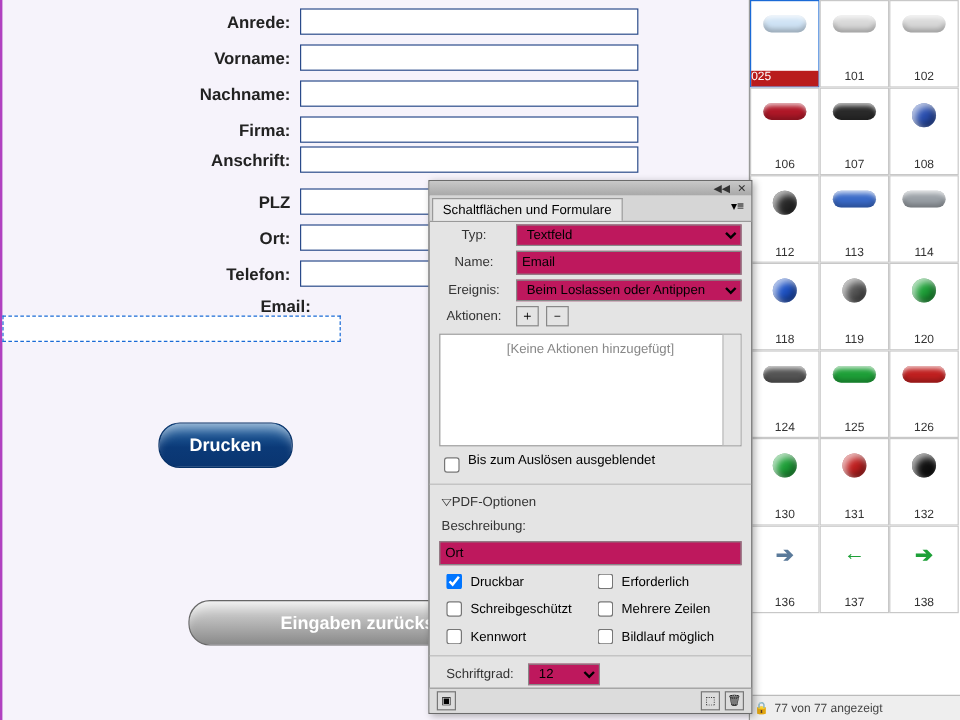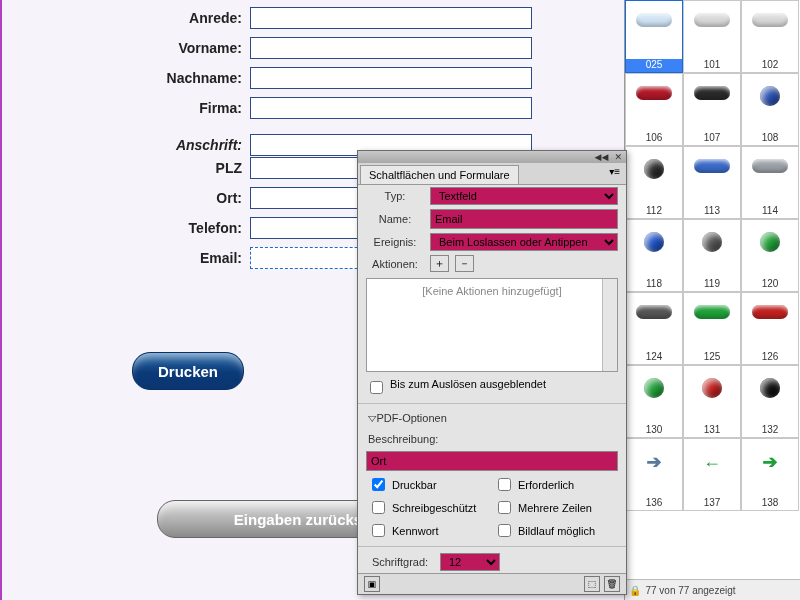--- a/index.html
+++ b/index.html
@@ -11,21 +11,21 @@
 .btn-print{position:absolute;left:130px;top:352px;width:110px;height:36px;background:linear-gradient(#2a6aa8,#0b3a78 55%,#0a3570);border:1px solid #063066;border-radius:18px;color:#fff;font-weight:bold;font-size:15px;display:flex;align-items:center;justify-content:center;box-shadow:inset 0 10px 10px -6px rgba(255,255,255,0.6)}
 .btn-reset{position:absolute;left:155px;top:500px;width:280px;height:36px;background:linear-gradient(#dedede,#8a8a8a);border:1px solid #666;border-radius:18px;color:#fff;font-weight:bold;font-size:15px;display:flex;align-items:center;justify-content:center;box-shadow:inset 0 10px 10px -6px rgba(255,255,255,0.7)}
 
 
 .lib{position:absolute;right:0;top:0;width:175px;height:600px;background:#fff;border-left:1px solid #999}
 .lib-grid{display:grid;grid-template-columns:repeat(3,58px);grid-auto-rows:73px;gap:0}
 .lib-cell{border:1px solid #c8c8c8;display:flex;flex-direction:column;align-items:center;justify-content:flex-end;background:#fff;position:relative}
 .lib-cell .sample{position:absolute;top:12px}
 .lib-cell .num{font-size:10px;padding-bottom:2px;color:#333}
 .lib-cell.sel{border:1px solid #1a6ad6}
-.lib-cell.sel .num{background:#3b82f6;color:#fff;display:block;width:100%;text-align:center}
+.lib-cell.sel .num{background:#b91c1c;color:#fff;display:block;width:100%;text-align:left}
 .pill{width:36px;height:14px;border-radius:7px;box-shadow:inset 0 4px 4px -2px rgba(255,255,255,0.8),inset 0 -3px 4px rgba(0,0,0,0.25)}
 .ball{width:20px;height:20px;border-radius:50%;box-shadow:inset 3px 3px 6px rgba(255,255,255,0.7),inset -3px -3px 6px rgba(0,0,0,0.4)}
 .arrow{font-size:18px;font-weight:bold}
 .lib-foot{position:absolute;bottom:0;left:0;right:0;height:20px;border-top:1px solid #bbb;background:#eee;font-size:10px;display:flex;align-items:center;gap:4px;padding-left:4px;color:#444}
 .lock{font-size:10px}
 
 
 .panel{position:absolute;left:357px;top:150px;width:268px;background:#e4e4e4;border:1px solid #6b6b6b;box-shadow:2px 2px 6px rgba(0,0,0,0.3);font-size:11px}
 .panel .bar{height:12px;background:linear-gradient(#c8c8c8,#a8a8a8);display:flex;justify-content:flex-end;align-items:center;gap:6px;padding-right:4px}
 .panel .bar span{font-size:9px;color:#333;cursor:pointer}
@@ -60,37 +60,37 @@
         <div class="tf"></div>
       </div>
       <div class="form-row" style="top: 67px; left: 0px;">
         <label>Nachname:</label>
         <div class="tf"></div>
       </div>
       <div class="form-row" style="top: 97px; left: 0px;">
         <label>Firma:</label>
         <div class="tf"></div>
       </div>
-      <div class="form-row" style="top: 134px; left: 0px; font-style: italic;">
+      <div class="form-row" style="top: 122px; left: 0px;">
         <label>Anschrift:</label>
         <div class="tf"></div>
       </div>
       <div class="form-row" style="top: 157px; left: 0px;">
         <label>PLZ</label>
         <div class="tf"></div>
       </div>
       <div class="form-row" style="top: 187px; left: 0px;">
         <label>Ort:</label>
         <div class="tf"></div>
       </div>
       <div class="form-row" style="top: 217px; left: 0px;">
         <label>Telefon:</label>
         <div class="tf"></div>
       </div>
-      <div class="form-row" style="top: 247px; left: 0px;">
+      <div class="form-row" style="top: 247px; left: 0px; flex-direction: column;">
         <label>Email:</label>
         <div class="tf sel"></div>
       </div>
     </div>
   <div class="btn-print">Drucken</div>
   <div class="btn-reset">Eingaben zurücks</div>
 </div>
 
 <div class="lib">
   <div class="lib-grid" id="libgrid">

